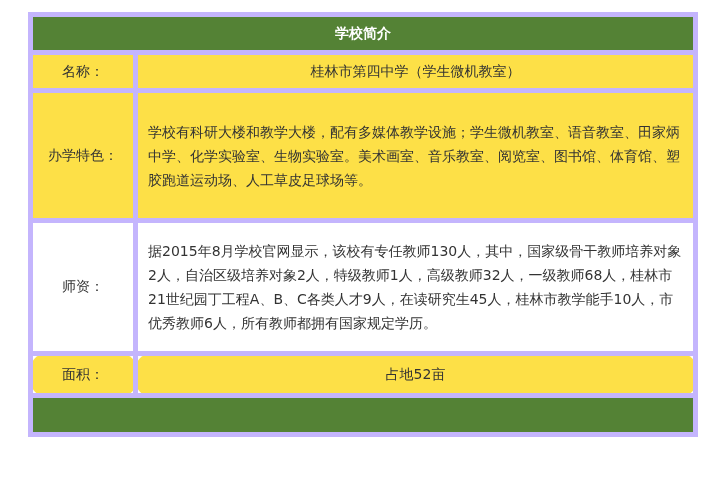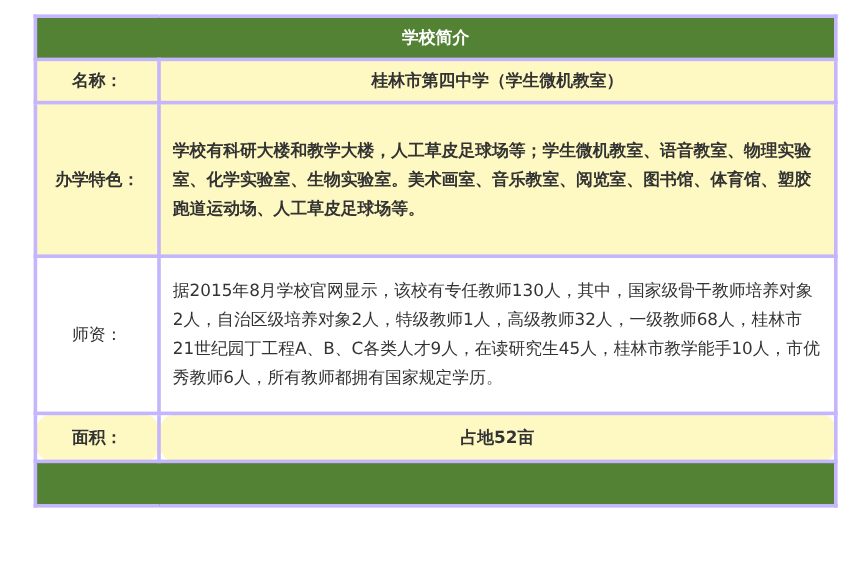--- a/index.html
+++ b/index.html
@@ -2,27 +2,27 @@
 <html><head>
   <meta charset="utf-8">
   <style>
     html, body { margin: 0; padding: 0; background: #ffffff; }
     body { width: 716px; height: 490px; position: relative; font-family: "DejaVu Sans", "Liberation Sans", sans-serif; color: #333333; }
     table.info {
       position: absolute; left: 28px; top: 12px;
       width: 670px; border-collapse: collapse;
       font-size: 14px;
     }
-    table.info td, table.info th { border: 3px solid #c4b5fd; padding: 0; }
+    table.info td, table.info th { border: 5px solid #c4b5fd; padding: 0; }
     .hdr th { background: #548235; color: #ffffff; height: 33px; font-weight: bold; font-size: 14px; text-align: center; }
     .ftr td { background: #548235; height: 34px; }
     .lbl { width: 100px; text-align: center; font-weight: normal; }
     .val { text-align: center; }
     .val-left { text-align: left; padding: 0 10px !important; line-height: 24px; }
-    .gray td { background: #fef9c3; font-weight: bold; }
+    .gray td { background: #fde047; }
     .white td { background: #ffffff; }
     .r-name td { height: 33px; }
     .r-addr td { height: 59px; }
     .r-feat td { height: 125px; }
     .r-staff td { height: 128px; }
     .r-area td { height: 37px; border-radius: 14px; }
   </style>
 </head>
 <body>
 
@@ -30,21 +30,21 @@
   <tbody>
       <tr class="hdr">
     <th colspan="2">学校简介</th>
   </tr>
   <tr class="gray r-name">
     <td class="lbl">名称：</td>
     <td class="val">桂林市第四中学（学生微机教室）</td>
   </tr>
   <tr class="gray r-feat">
     <td class="lbl">办学特色：</td>
-    <td class="val-left">学校有科研大楼和教学大楼，人工草皮足球场等；学生微机教室、语音教室、物理实验室、化学实验室、生物实验室。美术画室、音乐教室、阅览室、图书馆、体育馆、塑胶跑道运动场、人工草皮足球场等。</td>
+    <td class="val-left">学校有科研大楼和教学大楼，配有多媒体教学设施；学生微机教室、语音教室、田家炳中学、化学实验室、生物实验室。美术画室、音乐教室、阅览室、图书馆、体育馆、塑胶跑道运动场、人工草皮足球场等。</td>
   </tr>
   <tr class="white r-staff">
     <td class="lbl">师资：</td>
     <td class="val-left">据2015年8月学校官网显示，该校有专任教师130人，其中，国家级骨干教师培养对象2人，自治区级培养对象2人，特级教师1人，高级教师32人，一级教师68人，桂林市21世纪园丁工程A、B、C各类人才9人，在读研究生45人，桂林市教学能手10人，市优秀教师6人，所有教师都拥有国家规定学历。</td>
   </tr>
   <tr class="gray r-area">
     <td class="lbl">面积：</td>
     <td class="val">占地52亩</td>
   </tr>
   <tr class="ftr">

